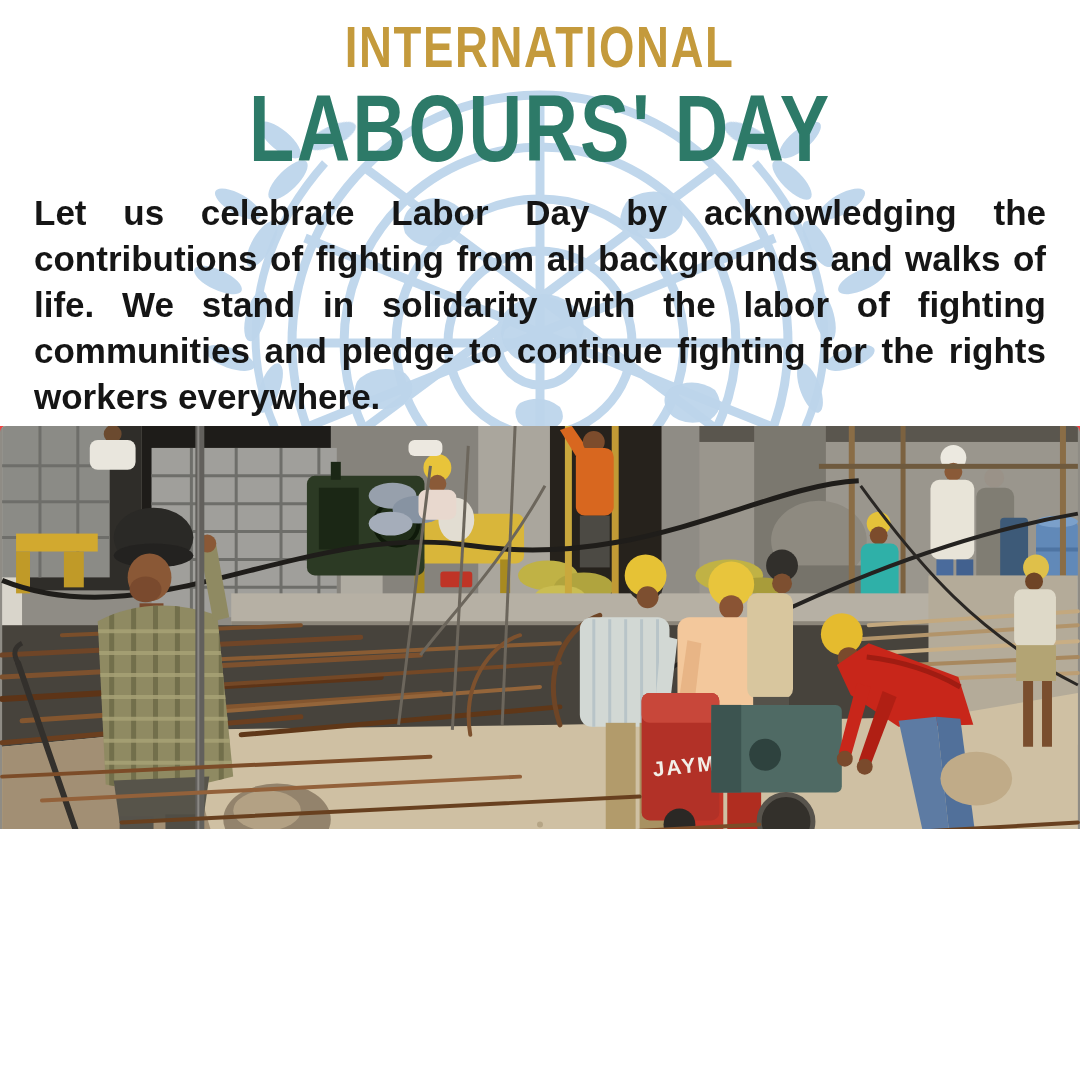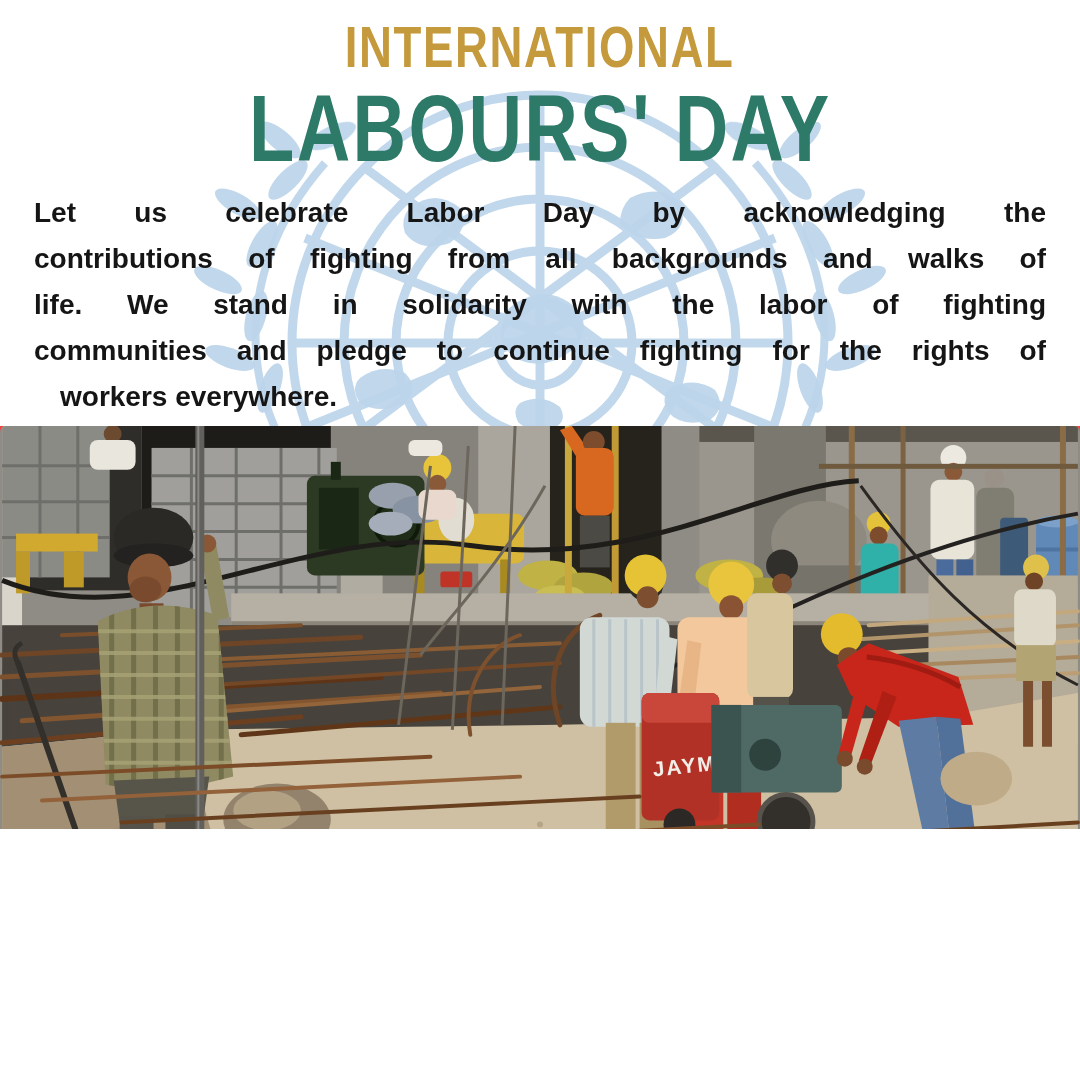--- a/index.html
+++ b/index.html
@@ -9,23 +9,23 @@
   
   .header{position:absolute;left:0;top:0;width:1080px;height:426px;overflow:hidden;background:#ffffff;}
   .un-watermark{position:absolute;left:110px;top:58px;z-index:0;}
   .kicker{position:relative;z-index:2;text-align:center;margin-top:14px;}
   .kicker span{display:inline-block;font-weight:bold;font-size:57px;letter-spacing:2px;
                color:#c49a3c;transform:scaleX(.8);transform-origin:center;white-space:nowrap;}
   .main-title{position:relative;z-index:2;text-align:center;margin-top:2px;line-height:92px;}
   .main-title span{display:inline-block;font-weight:bold;font-size:95px;letter-spacing:3px;
                color:#2d7a68;transform:scaleX(.78);transform-origin:center;white-space:nowrap;}
   .message{position:absolute;z-index:2;left:34px;top:190px;width:1012px;
-           font-weight:bold;font-size:28px;line-height:46px;color:#151515;}
+           font-weight:bold;font-size:35px;line-height:46px;color:#151515;}
   .message .line{text-align:justify;text-align-last:justify;height:46px;overflow:hidden;}
-  .message .line.last{text-align-last:left;margin-left:26px;}
+  .message .line.last{text-align-last:left;}
 
   
   .photo{position:absolute;left:0;top:426px;width:1080px;height:508px;border-radius:6px;
          overflow:hidden;background:#8f8c85;}
 
   
   .footer{position:absolute;left:0;top:934px;width:1080px;height:138px;overflow:hidden;}
   .footer-bg{position:absolute;left:0;top:0;}
   .footer-logo{position:absolute;left:5px;top:3px;z-index:3;}
   .org-name{position:absolute;z-index:2;left:152px;top:0;height:138px;display:flex;align-items:center;}

